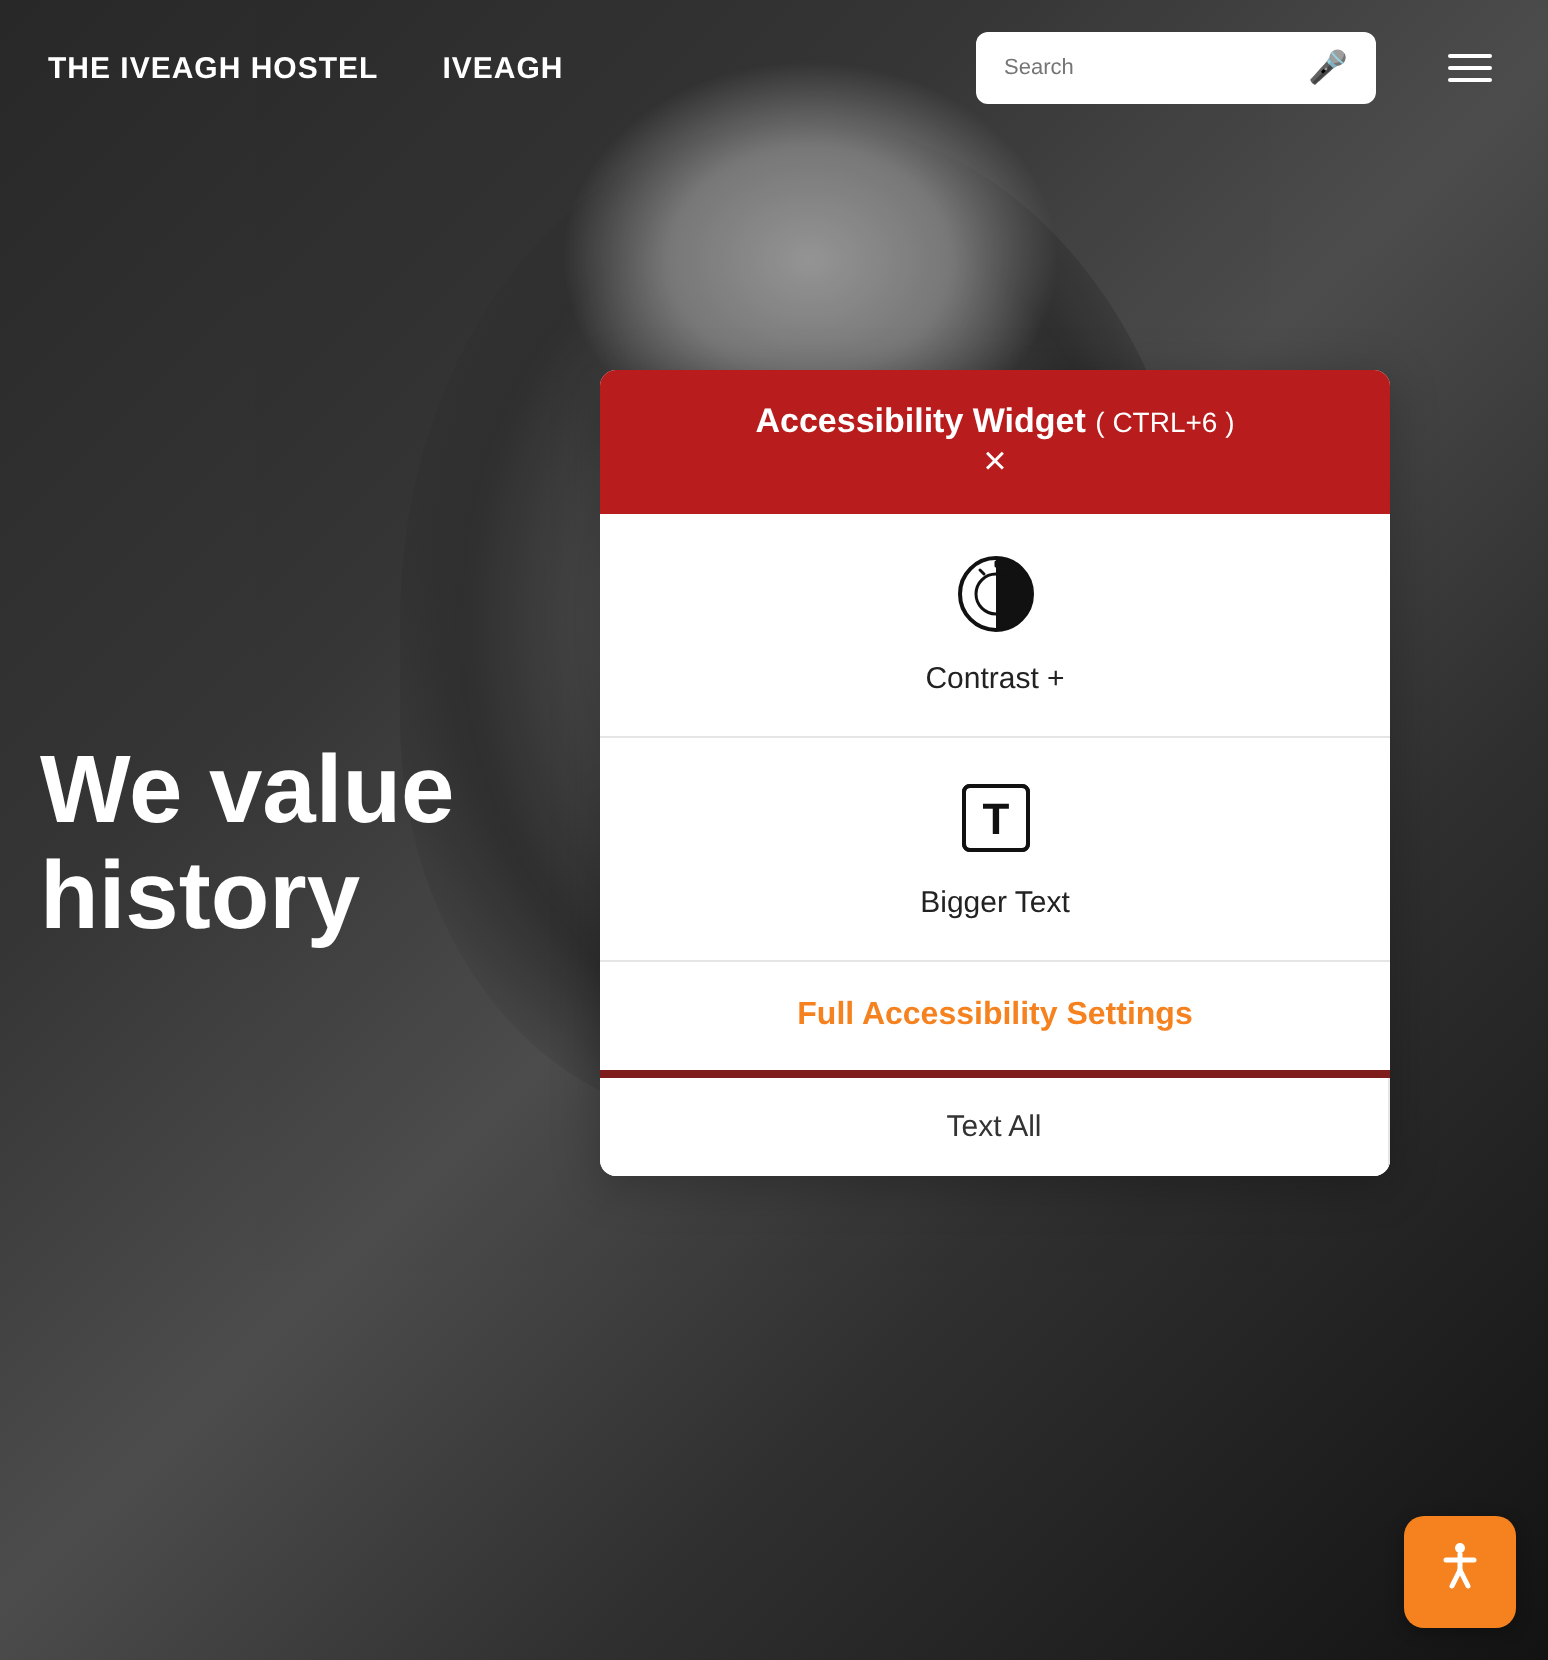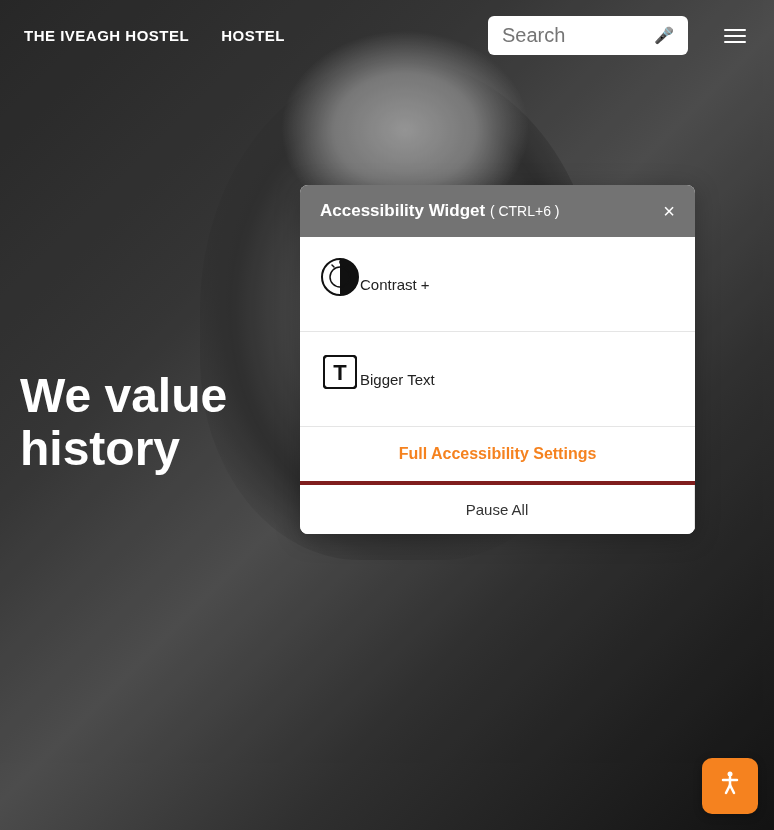--- a/index.html
+++ b/index.html
@@ -85,21 +85,21 @@
       padding: 8px 14px;
       gap: 8px;
       flex: 1;
       max-width: 200px;
       margin-left: auto;
     }
 
     .search-input {
       border: none;
       outline: none;
-      font-size: 20px;
+      font-size: 11px;
       color: #888;
       background: transparent;
       flex: 1;
       min-width: 0;
     }
 
     .mic-icon {
       color: #888;
       font-size: 16px;
     }
@@ -142,25 +142,26 @@
       left: 300px;
       z-index: 20;
       width: 395px;
       background: #fff;
       border-radius: 8px;
       overflow: hidden;
       box-shadow: 0 4px 24px rgba(0,0,0,0.25);
     }
 
     .widget-header {
-      background: #737373;
+      background: #b91c1c;
       padding: 16px 20px;
       display: flex;
       align-items: center;
       justify-content: space-between;
+      flex-direction: column;
     }
 
     .widget-title {
       color: #fff;
       font-size: 17px;
       font-weight: 700;
     }
 
     .widget-shortcut {
       color: #fff;
@@ -175,21 +176,21 @@
       font-weight: 300;
       line-height: 1;
     }
 
     .widget-body {
       padding: 0;
     }
 
     .widget-item {
       display: flex;
-      flex-direction: row;
+      flex-direction: column;
       align-items: center;
       padding: 20px;
       border-bottom: 1px solid #e5e5e5;
       cursor: pointer;
     }
 
     .widget-icon {
       font-size: 36px;
       margin-bottom: 8px;
       line-height: 1;
@@ -276,21 +277,21 @@
     }
   </style>
 </head>
 <body>
 
 <div class="bg-overlay"></div>
 <div class="bg-photo"></div>
 
 <nav class="navbar">
   <span class="nav-title">THE IVEAGH HOSTEL</span>
-  <span class="nav-donate">HOSTEL</span>
+  <span class="nav-donate">IVEAGH</span>
   <div class="search-box">
     <input class="search-input" type="text" placeholder="Search" style="">
     <span class="mic-icon">🎤</span>
   </div>
   <div class="hamburger-icon">
     <span></span>
     <span></span>
     <span></span>
   </div>
 </nav>
@@ -336,21 +337,21 @@
       </div>
       <span class="widget-label">Bigger Text</span>
     </div>
 
 
     <div class="widget-full-settings">
       <span class="widget-full-settings-text">Full Accessibility Settings</span>
     </div>
 
     <div class="widget-footer">
-      <button class="widget-footer-btn">Pause All</button>
+      <button class="widget-footer-btn">Text All</button>
     </div>
   </div>
 </div>
 
 <div class="fab-btn">
   <span class="fab-icon">
     <svg width="28" height="28" viewBox="0 0 28 28" fill="none" xmlns="http://www.w3.org/2000/svg">
       <circle cx="14" cy="5" r="2.5" fill="white"></circle>
       <line x1="14" y1="8" x2="14" y2="16" stroke="white" stroke-width="2.5" stroke-linecap="round"></line>
       <line x1="7" y1="11" x2="21" y2="11" stroke="white" stroke-width="2.5" stroke-linecap="round"></line>

